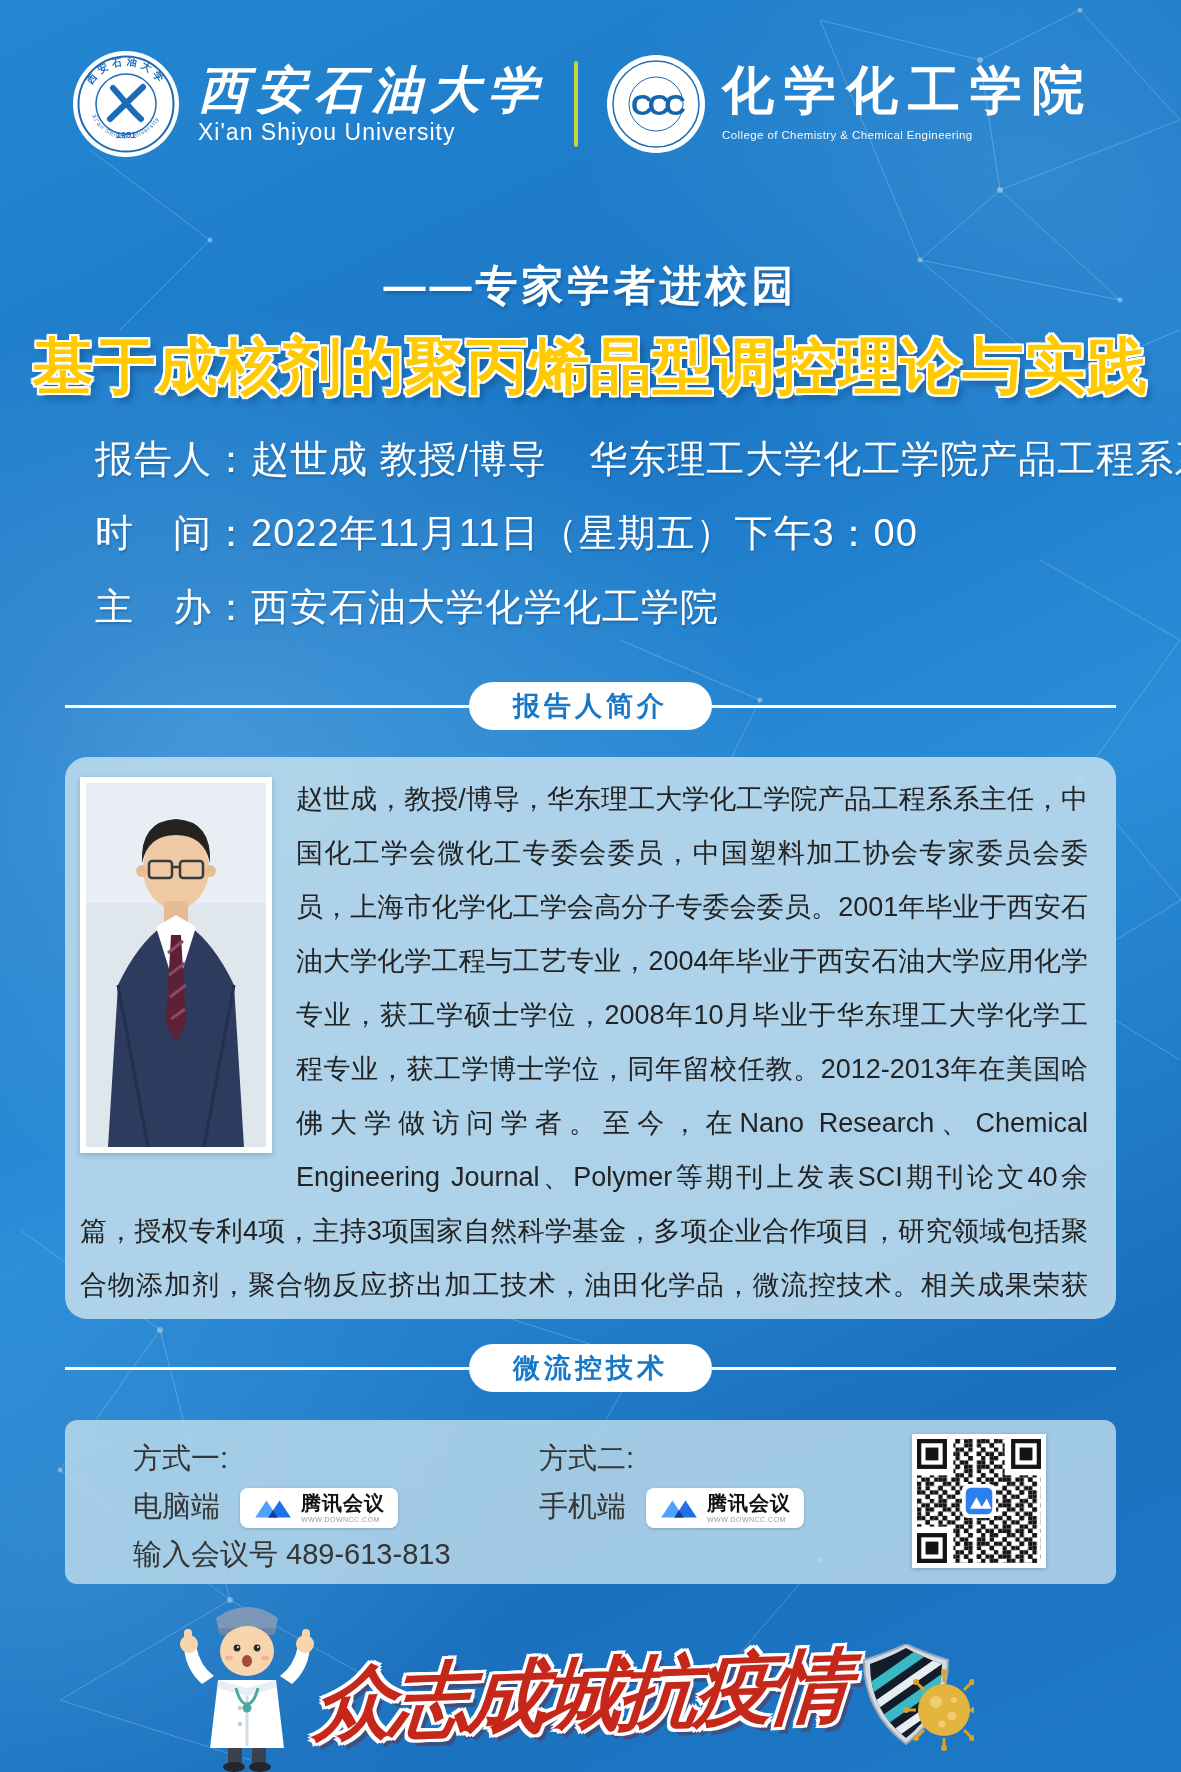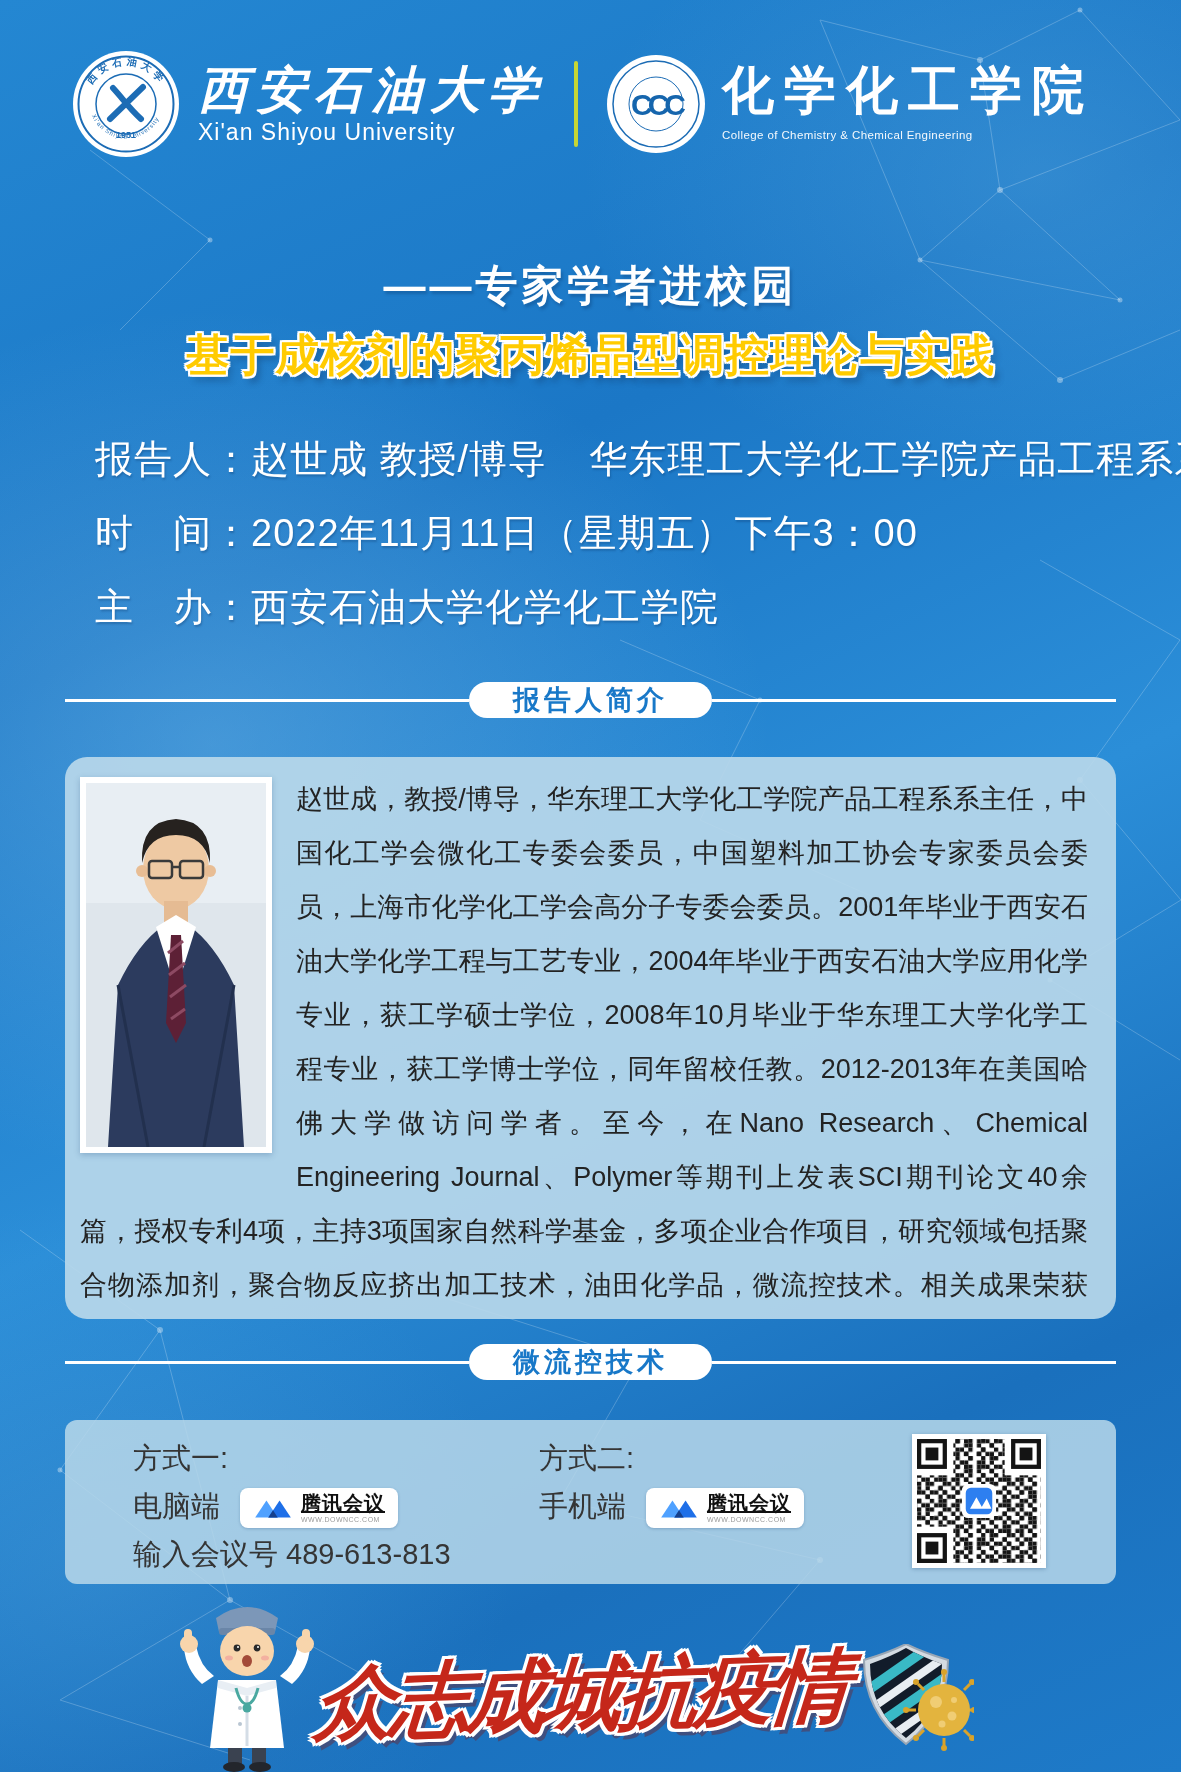--- a/index.html
+++ b/index.html
@@ -18,45 +18,45 @@
   .uni-names{margin-left:18px;color:#fff;}
   .uni-zh{font-family:"Liberation Serif","DejaVu Serif",serif;font-style:italic;font-weight:700;font-size:50px;letter-spacing:8px;line-height:54px;}
   .uni-en{font-size:23px;letter-spacing:1px;margin-top:2px;}
   .hdr-divider{width:4px;height:86px;background:#c6d635;margin:0 28px;border-radius:2px;}
   .col-names{margin-left:16px;color:#fff;}
   .col-zh{font-family:Liberation Sans, sans-serif;font-weight:700;font-size:52px;letter-spacing:10px;line-height:46px;}
   .col-en{font-size:11.5px;letter-spacing:.4px;margin-top:16px;opacity:.95;}
   
   .forum-title{position:absolute;top:180px;left:0;width:100%;text-align:center;color:#fff;font-size:57px;font-weight:900;letter-spacing:7px;text-shadow:3px 4px 4px rgba(10,50,100,.35);}
   .forum-subtitle{position:absolute;top:258px;left:0;width:100%;text-align:center;color:#fff;font-size:42px;font-weight:900;letter-spacing:4px;text-shadow:2px 3px 3px rgba(10,50,100,.3);}
-  .lecture-title{position:absolute;top:326px;left:0;width:100%;text-align:center;color:#ffcb00;font-size:44px;font-weight:900;letter-spacing:1px;
+  .lecture-title{position:absolute;top:326px;left:0;width:100%;text-align:center;color:#ffcb00;font-size:61px;font-weight:900;letter-spacing:1px;
     text-shadow:-2px -2px 0 #fff,2px -2px 0 #fff,-2px 2px 0 #fff,2px 2px 0 #fff,-2px 0 0 #fff,2px 0 0 #fff,0 -2px 0 #fff,0 2px 0 #fff,5px 6px 6px rgba(15,55,105,.45);}
   
   .info{position:absolute;top:434px;left:95px;right:40px;color:#fff;font-weight:400;font-size:38px;}
   .info-row{margin-bottom:23px;letter-spacing:1px;white-space:nowrap;text-shadow:1px 2px 2px rgba(10,50,100,.3);}
   .info-row .aff{margin-left:42px;}
   
   .banner{position:absolute;left:65px;right:65px;display:flex;align-items:center;}
   .banner-line{flex:1;height:3px;background:#fff;}
-  .banner-pill{background:#fff;border-radius:32px;padding:0 44px;font-size:27px;font-weight:900;color:#1878c8;letter-spacing:4px;white-space:nowrap;}
+  .banner-pill{background:#fff;border-radius:32px;padding:6px 44px;font-size:27px;font-weight:900;color:#1878c8;letter-spacing:4px;white-space:nowrap;}
   .banner1{top:682px;}
   .banner2{top:1344px;}
   
   .bio-card{position:absolute;top:757px;left:65px;width:1051px;height:562px;background:rgba(184,216,234,.92);border-radius:22px;box-sizing:border-box;padding:15px 28px 0 15px;overflow:hidden;}
   .photo{float:left;width:192px;height:376px;background:#fff;padding:6px;box-sizing:border-box;margin:5px 24px 8px 0;box-shadow:0 2px 6px rgba(20,60,110,.25);}
   .photo svg{display:block;width:100%;height:100%;}
   .bio-text{margin:0;font-size:27px;line-height:54px;color:#232323;text-align:justify;}
   
   .join-card{position:absolute;top:1420px;left:65px;width:1051px;height:164px;background:rgba(184,216,234,.85);border-radius:12px;box-sizing:border-box;}
   .method{position:absolute;top:14px;font-size:29px;color:#353535;line-height:48px;}
   .m1{left:68px;}
   .m2{left:474px;}
   .chip{display:inline-flex;align-items:center;gap:8px;background:#fff;border-radius:8px;padding:5px 13px;margin-left:20px;vertical-align:middle;box-shadow:0 1px 3px rgba(20,60,110,.25);}
   .chip-txt{display:flex;flex-direction:column;line-height:1;}
-  .chip-name{font-size:20px;font-weight:700;color:#101010;letter-spacing:1px;text-decoration:underline;}
+  .chip-name{font-size:20px;font-weight:700;color:#101010;letter-spacing:1px;}
   .chip-sub{font-size:7px;color:#9a9a9a;letter-spacing:.5px;margin-top:3px;}
   .qr{position:absolute;right:70px;top:14px;width:134px;height:134px;background:#fff;padding:5px;box-sizing:border-box;box-shadow:0 1px 4px rgba(20,60,110,.3);}
   .qr svg{display:block;width:100%;height:100%;}
   
   .doctor{position:absolute;left:172px;top:1588px;}
   .slogan{position:absolute;left:308px;top:1642px;width:545px;text-align:center;
     font-family:"Liberation Serif","DejaVu Serif",serif;font-style:italic;font-weight:900;
     font-size:80px;letter-spacing:-4px;color:#c5271a;transform:rotate(-2deg) skewX(-6deg);
     text-shadow:-3px -3px 0 #fff,3px -3px 0 #fff,-3px 3px 0 #fff,3px 3px 0 #fff,-3px 0 0 #fff,3px 0 0 #fff,0 -3px 0 #fff,0 3px 0 #fff,6px 7px 0 rgba(130,15,10,.35);}
   .shield{position:absolute;left:856px;top:1644px;}

